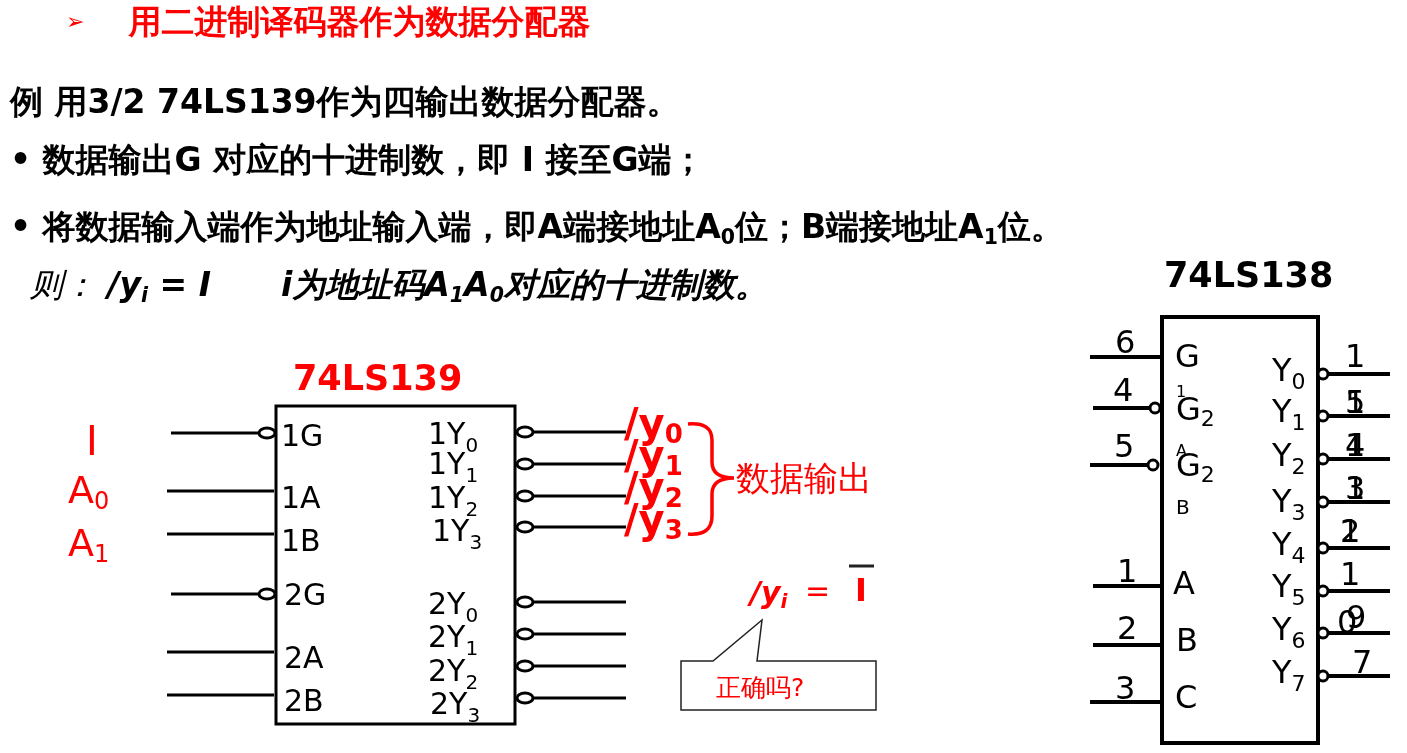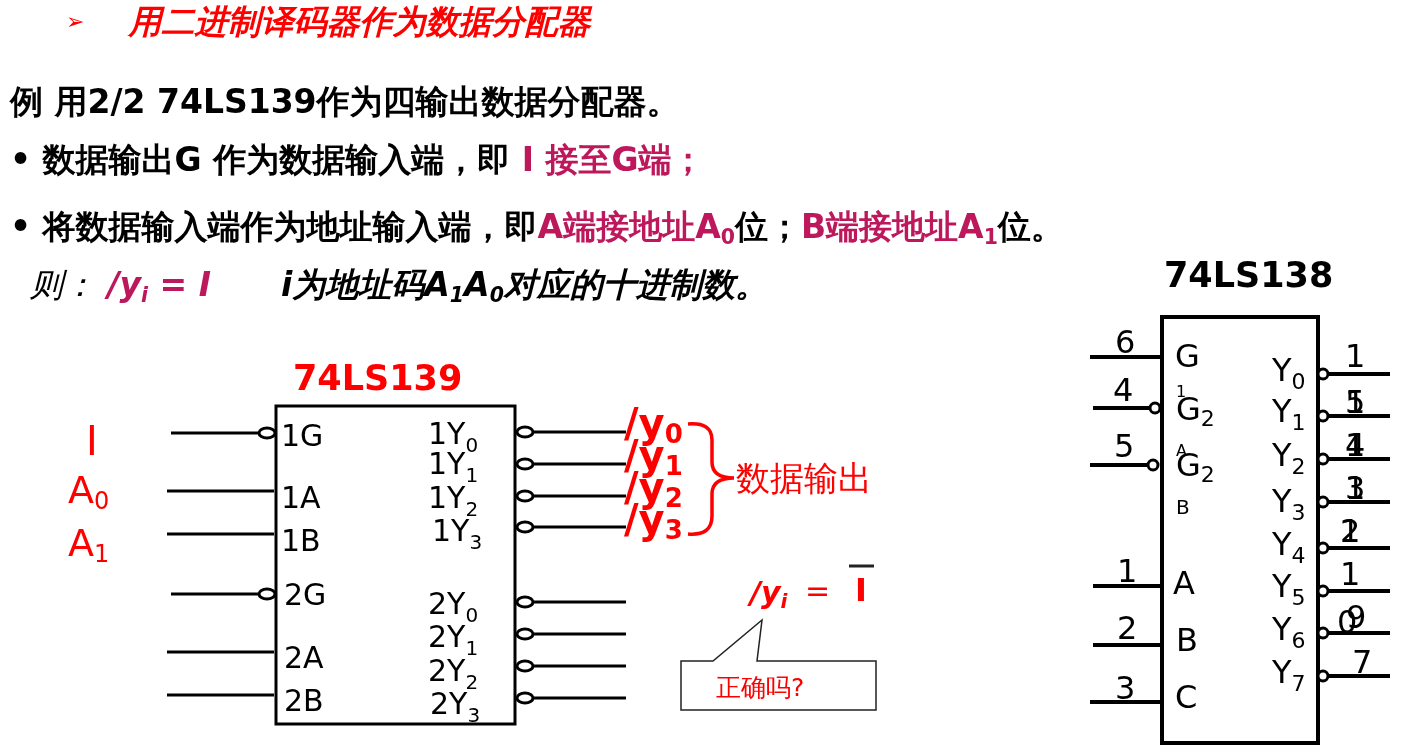--- a/index.html
+++ b/index.html
@@ -1,44 +1,44 @@
 <!DOCTYPE html>
 <html><head>
 <meta charset="utf-8">
 <style>
   html, body { margin: 0; padding: 0; background: #ffffff; }
   body { width: 1407px; height: 753px; position: relative; overflow: hidden;
          font-family: "DejaVu Sans", sans-serif; color: #000; }
   .abs { position: absolute; white-space: nowrap; }
-  .title { left: 66px; top: 0px; font-size: 33px; font-weight: bold; color: #ff0000; font-style: italic; }
+  .title { left: 66px; top: 0px; font-size: 33px; font-weight: bold; color: #ff0000; }
   .title .arrow { font-size: 22px; font-weight: normal; color: #ff0000; margin-right: 44px; vertical-align: 4px; }
   .line { font-size: 33px; font-weight: bold; color: #000; }
-  .red { color: #be185d; }
+  .red { color: #000000; }
   sub { font-size: 0.62em; vertical-align: -0.3em; line-height: 0; }
   .l1 { left: 10px; top: 80px; }
   .l2 { left: 10px; top: 138px; }
   .l3 { left: 10px; top: 205px; }
   .l4 { left: 30px; top: 263px; font-style: italic; }
   .gap { display: inline-block; width: 70px; }
   svg text { font-family: "DejaVu Sans", sans-serif; }
 </style>
 </head>
 <body>
 
 <div class="abs title">
   <span class="arrow">➢</span><span>用二进制译码器作为数据分配器</span>
 </div>
 
 <div class="abs line l1">
-  <span>例 用</span><span>2/2 74LS139</span><span>作为四输出数据分配器。</span>
+  <span>例 用</span><span>3/2 74LS139</span><span>作为四输出数据分配器。</span>
 </div>
 
 <div class="abs line l2">
   <span>•</span>
-  <span>数据输出</span><span>G</span><span> 作为数据输入端，即 </span><span class="red">I 接至G端；</span>
+  <span>数据输出</span><span>G</span><span> 对应的十进制数，即 </span><span class="red">I 接至G端；</span>
 </div>
 
 <div class="abs line l3">
   <span>•</span>
   <span>将数据输入端作为地址输入端，即</span><span class="red"><span>A端接地址A</span><sub>0</sub></span><span>位；</span><span class="red"><span>B端接地址A</span><sub>1</sub></span><span>位。</span>
 </div>
 
 <div class="abs line l4">
   <span style="font-weight:normal">则：</span>
   <span class="red"><span>/y</span><sub>i</sub><span> = I</span></span><span class="gap"></span><span><span>i</span><span>为地址码A</span><sub>1</sub><span>A</span><sub>0</sub><span>对应的十进制数。</span></span>

